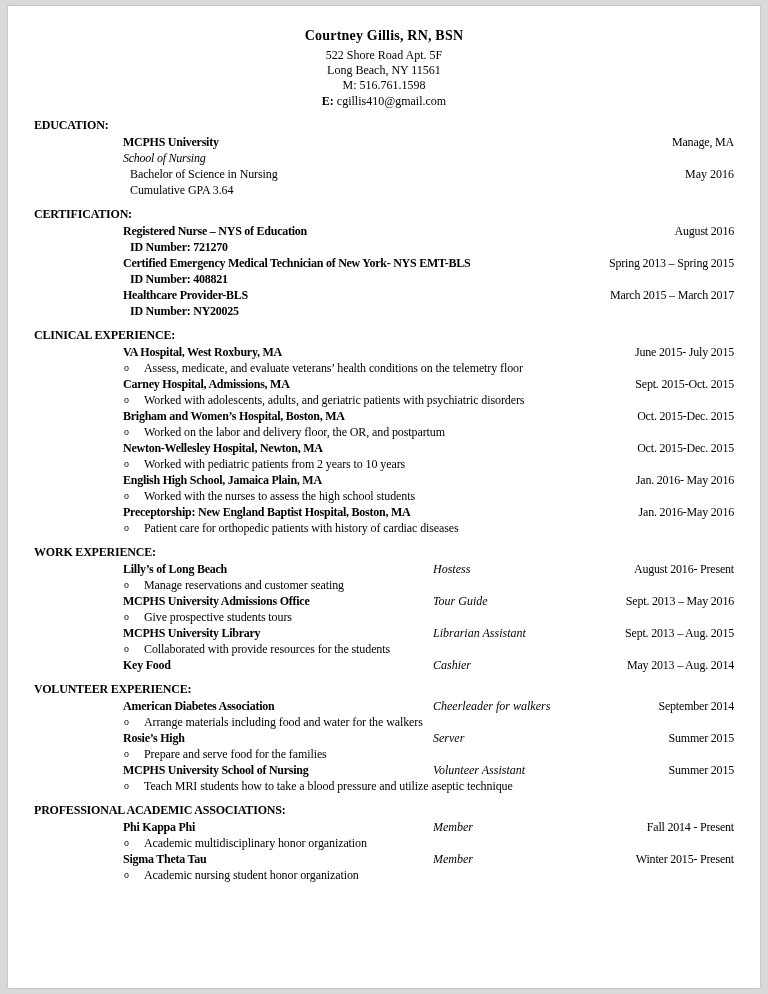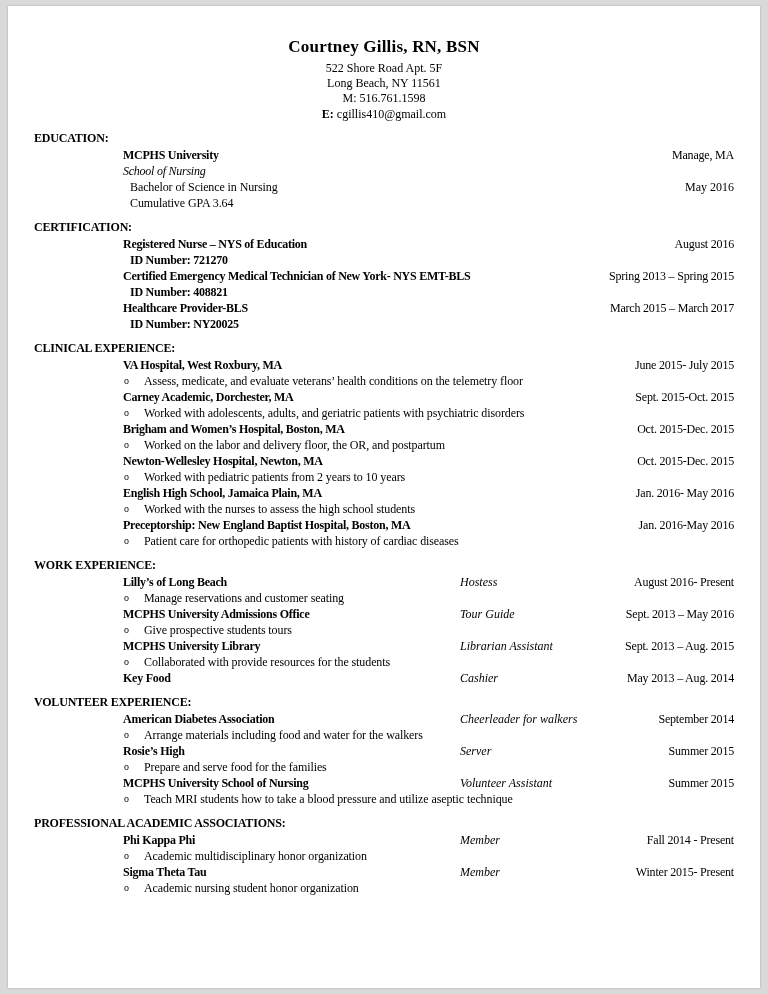--- a/index.html
+++ b/index.html
@@ -25,25 +25,24 @@
     padding: 22px 26px 10px 26px;
     box-shadow: 0 0 2px rgba(0,0,0,0.25);
     overflow: hidden;
   }
 
   
   .doc-header {
     text-align: center;
   }
   .doc-name {
-    font-size: 17px;
+    font-size: 14px;
     font-weight: bold;
     letter-spacing: 0.2px;
     margin-bottom: 4px;
-    margin-top: 9px;
   }
   .doc-contact-line {
     font-size: 12px;
     line-height: 15px;
   }
   .email-line {
     font-size: 12px;
     line-height: 16px;
   }
 
@@ -76,21 +75,21 @@
     white-space: nowrap;
   }
   .row .left.italic {
     font-weight: normal;
     font-style: italic;
   }
   .row .mid {
     font-style: italic;
     font-weight: normal;
     position: absolute;
-    left: 382px;
+    left: 355px;
     white-space: nowrap;
   }
   .row .spacer {
     flex: 1;
   }
   .row .right {
     white-space: nowrap;
     text-align: right;
     letter-spacing: -0.2px;
   }
@@ -206,21 +205,21 @@
             <span class="spacer"></span>
             <span class="right">June 2015- July 2015</span>
           </div>
           <div class="bullet-row">
             <span class="bullet-mark">o</span>
             <span class="bullet-text">Assess, medicate, and evaluate veterans’ health conditions on the telemetry floor</span>
           </div>
         </div>
         <div class="entry">
           <div class="row">
-            <span class="left">Carney Academic, Dorchester, MA</span>
+            <span class="left">Carney Hospital, Admissions, MA</span>
             <span class="spacer"></span>
             <span class="right">Sept. 2015-Oct. 2015</span>
           </div>
           <div class="bullet-row">
             <span class="bullet-mark">o</span>
             <span class="bullet-text">Worked with adolescents, adults, and geriatric patients with psychiatric disorders</span>
           </div>
         </div>
         <div class="entry">
           <div class="row">

